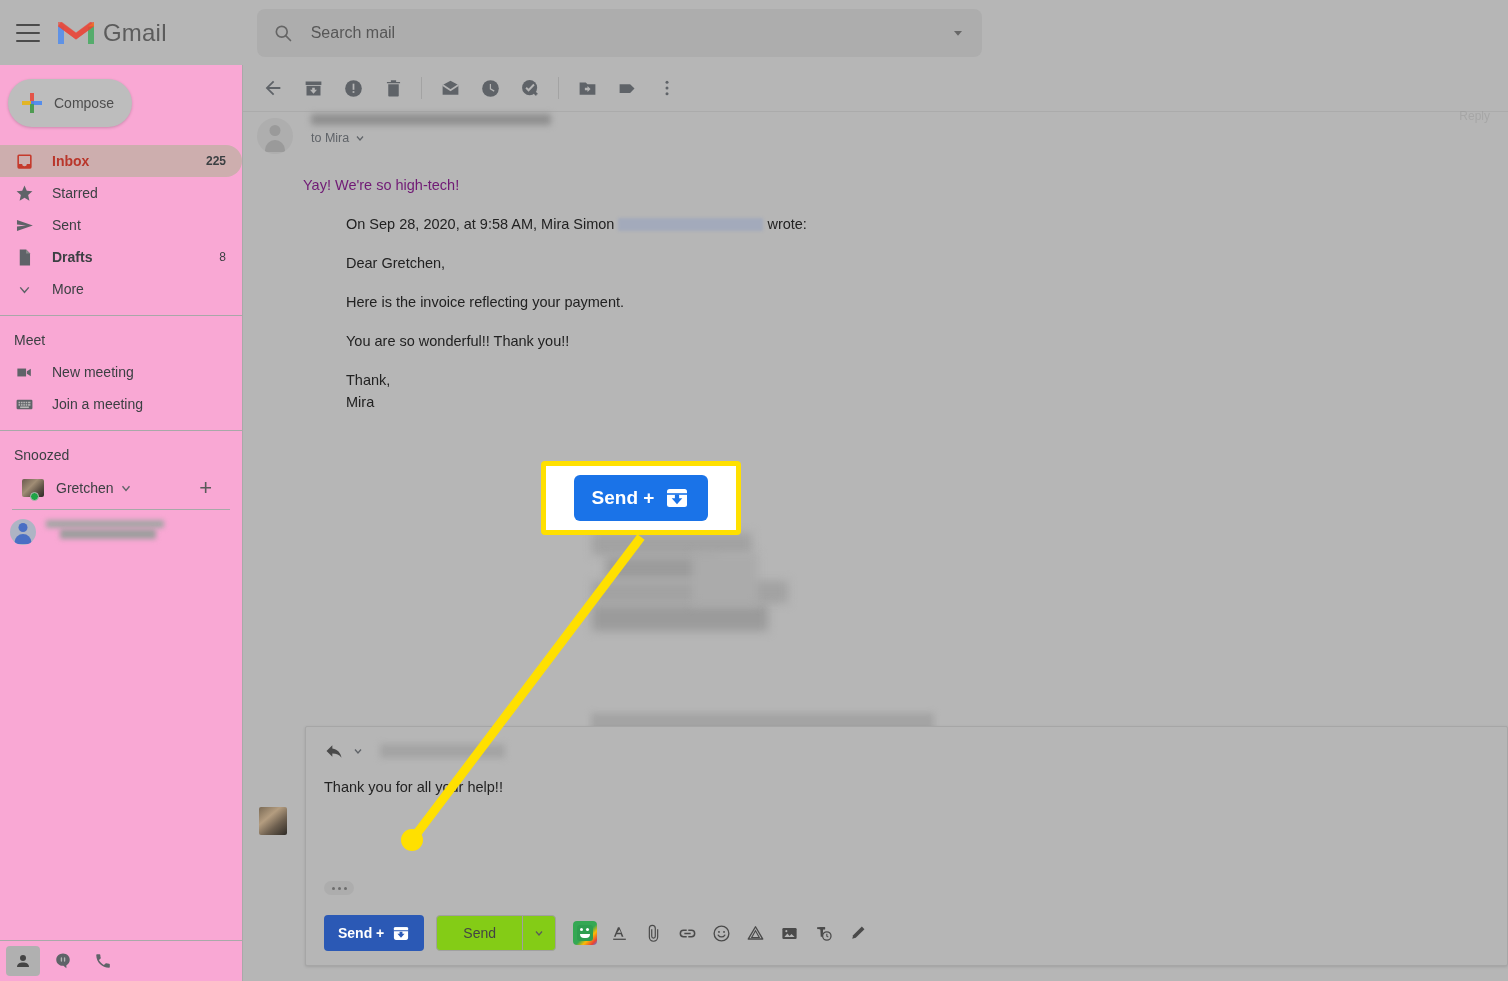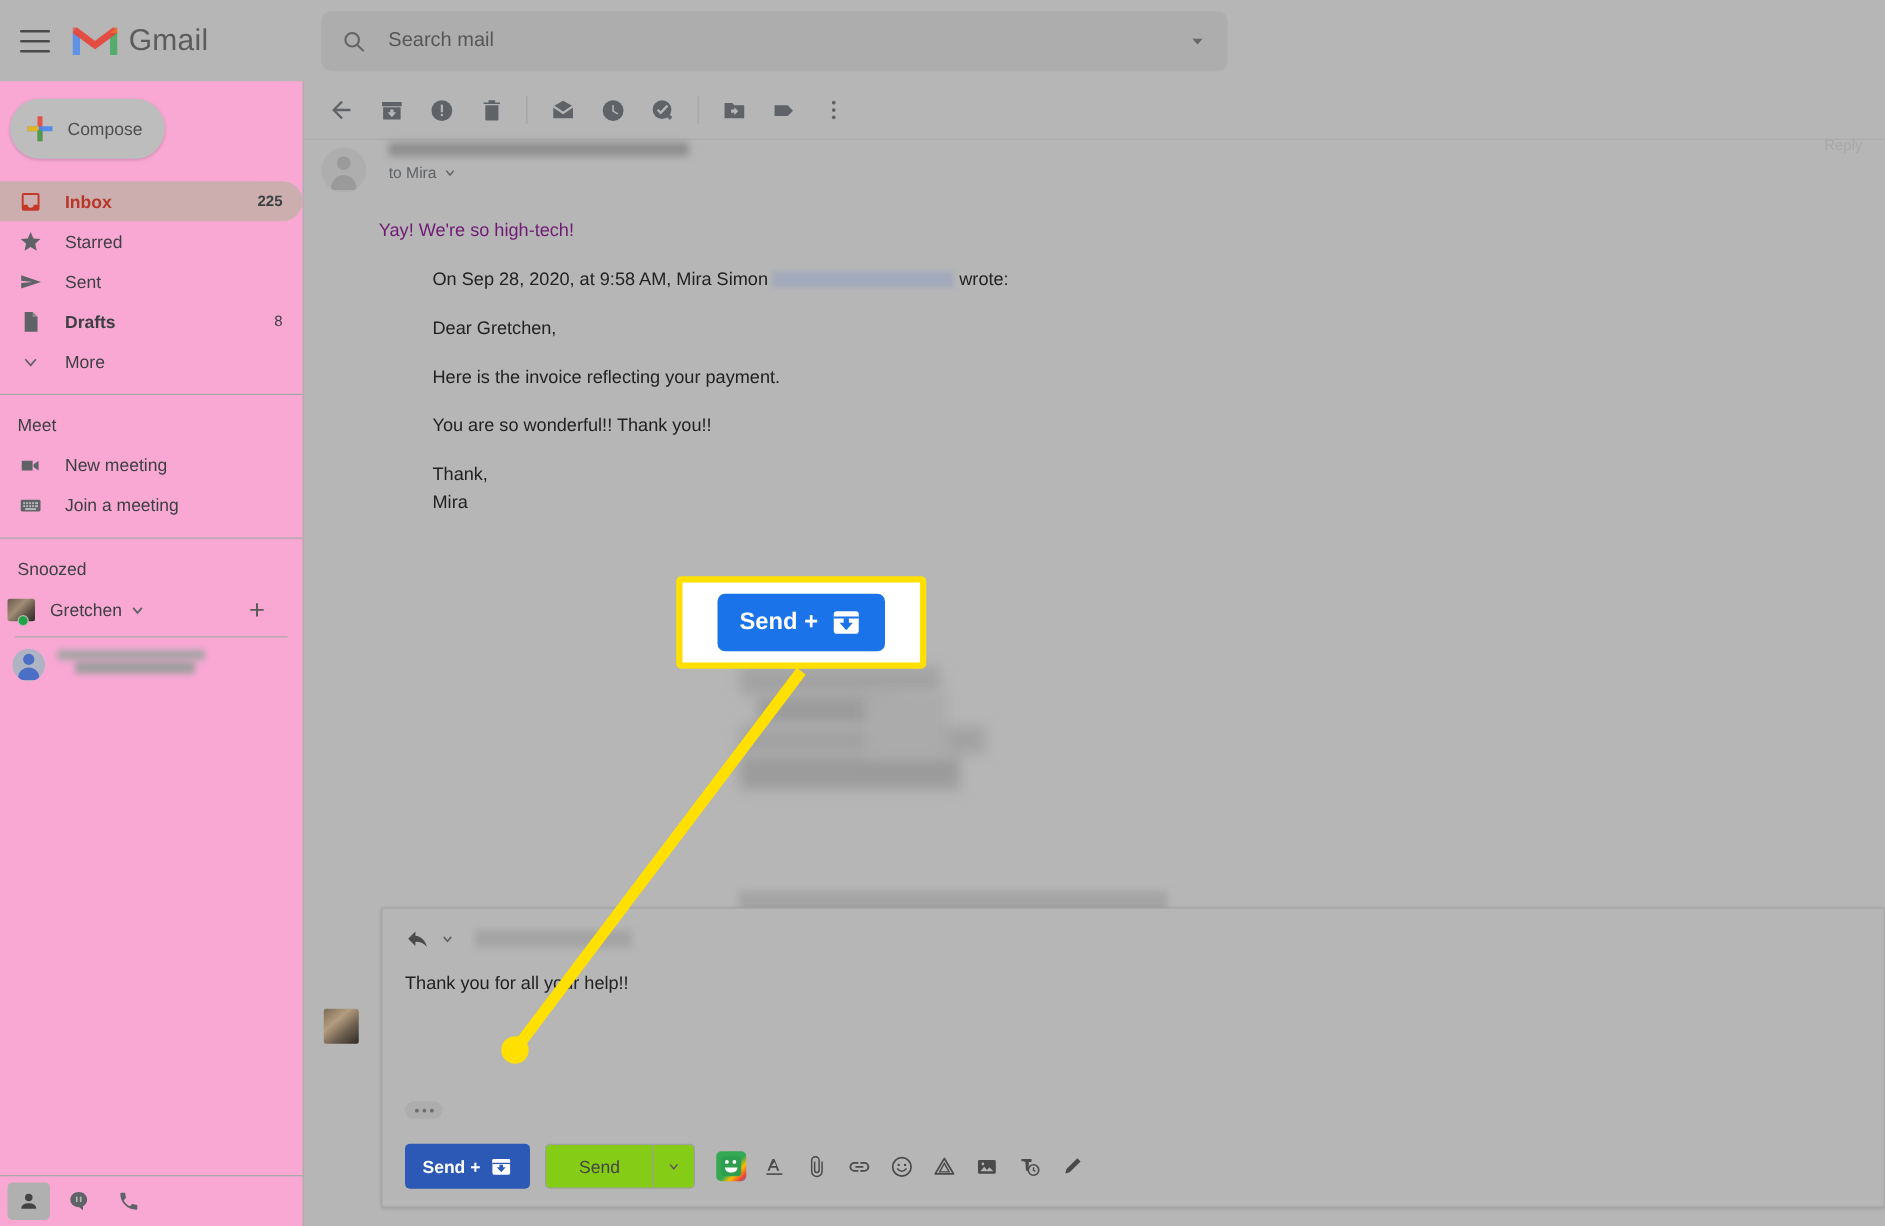--- a/index.html
+++ b/index.html
@@ -89,21 +89,21 @@
   .navitem.bold .ni-label { font-weight: bold; }
   .navitem.bold .ni-count { color: #3c4043; }
 
   .sep { height: 1px; background: #a8a8a8; margin: 10px 0 0 0; }
   .section-title {
     font-size: 14px; color: #3c4043;
     padding: 16px 0 8px 14px; font-weight: normal;
   }
   .hangouts-row {
     display: flex; align-items: center;
-    padding-left: 6px; height: 34px; cursor: pointer;
+    padding-left: 22px; height: 34px; cursor: pointer;
   }
   .hangouts-avatar {
     width: 22px; height: 18px; border-radius: 2px;
     background: linear-gradient(135deg,#6b5a4e 0%, #a08d75 40%, #5e5246 70%, #2e2a26 100%);
     position: relative; margin-right: 12px;
   }
   .presence-dot {
     position: absolute; bottom: -4px; left: 8px;
     width: 9px; height: 9px; border-radius: 50%;
     background: #1ea446; border: 1.5px solid #b6b6b6;

